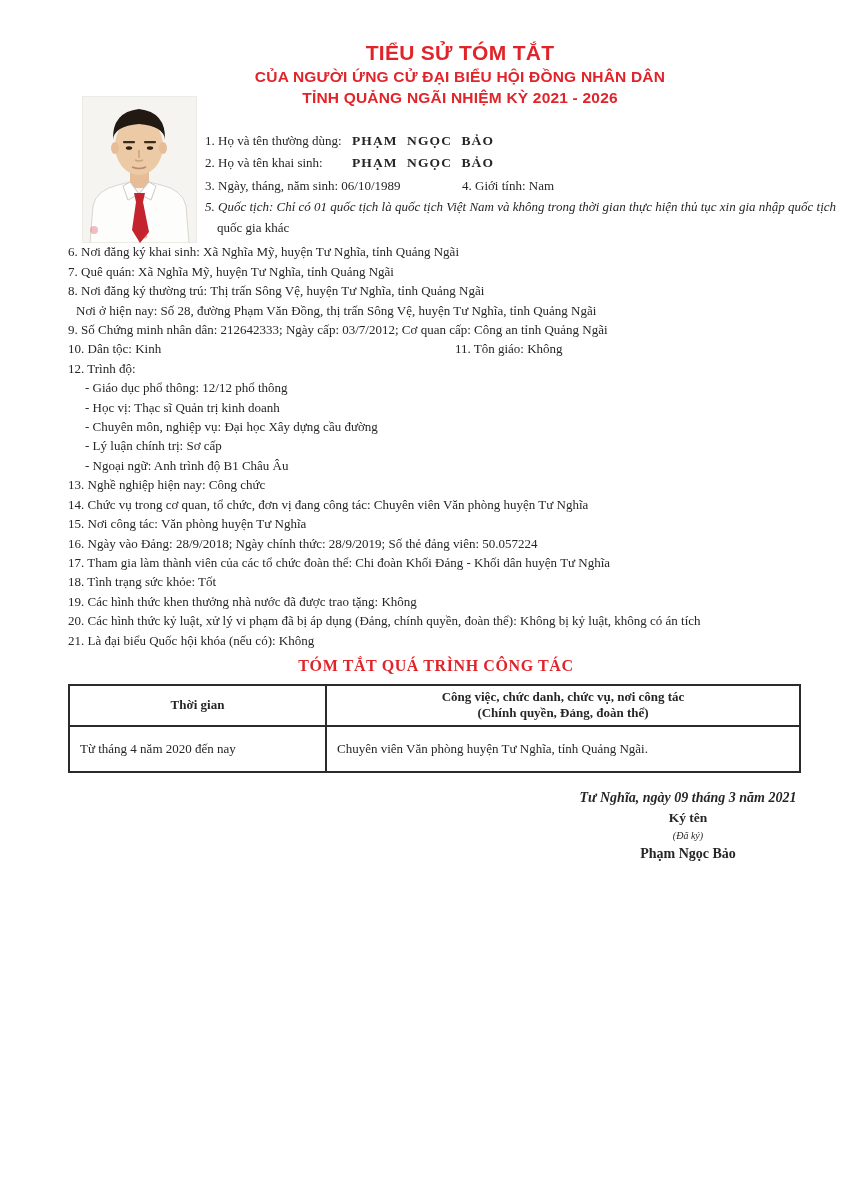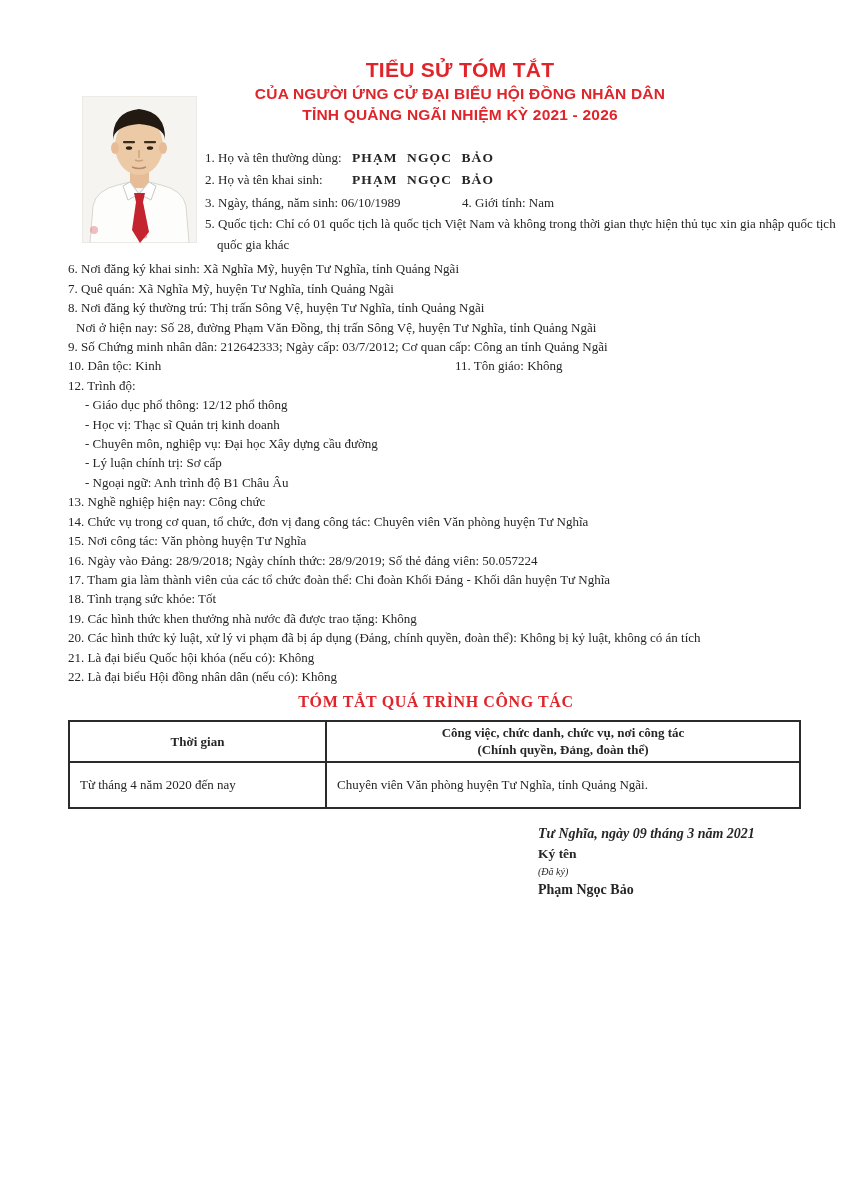--- a/index.html
+++ b/index.html
@@ -12,21 +12,21 @@
   .page{
     position:relative;
     width:848px;height:1200px;
     background:#ffffff;
     font-family:"Liberation Serif", serif;
     color:var(--ink);
     overflow:hidden;
   }
   
   .header{
-    padding-top:57px;
+    padding-top:40px;
     margin-left:72px;
     width:776px;
     text-align:center;
     font-family:"Liberation Sans", sans-serif;
     font-weight:bold;
     color:var(--red);
   }
   .header .l1{font-size:21px;line-height:26px;letter-spacing:.3px;}
   .header .l2{font-size:15.5px;line-height:21px;letter-spacing:.2px;}
   
@@ -39,21 +39,21 @@
     margin-left:205px;margin-right:22px;margin-top:22px;
     font-size:13px;
   }
   .p15 .row{position:relative;line-height:22.4px;white-space:nowrap;}
   .p15 .name{
     position:absolute;left:147px;top:0;
     font-weight:bold;font-size:13.5px;
     letter-spacing:1.1px;word-spacing:5px;
   }
   .p15 .col2{position:absolute;left:257px;top:0;text-align:right;}
-  .p15 .wrapline{line-height:20.6px;white-space:nowrap;}
+  .p15 .wrapline{line-height:20.6px;white-space:nowrap;font-style:italic;}
   .p15 .wrapcont{line-height:20.6px;padding-left:12px;}
   
   .p622{
     margin-left:68px;margin-right:22px;margin-top:4px;
     font-size:13px;line-height:19.4px;
   }
   .p622 .line{position:relative;white-space:nowrap;}
   .p622 .indent1{padding-left:8px;}
   .p622 .sub{padding-left:17px;}
   .p622 .col2{position:absolute;left:387px;top:0;}
@@ -78,20 +78,21 @@
     font-weight:bold;text-align:center;
     height:40px;line-height:16.5px;padding:3px 6px;
   }
   table.work td{
     height:46px;padding:4px 10px;text-align:left;border-radius:11px;
   }
   
   .signature{
     width:300px;
     margin:15px 10px 0 auto;
+    text-align:center;
     font-size:13.5px;
   }
   .sig-date{font-style:italic;font-weight:bold;font-size:14px;line-height:20px;}
   .sig-kyten{font-weight:bold;line-height:19px;}
   .sig-daky{font-style:italic;font-size:10px;line-height:17px;}
   .sig-name{font-weight:bold;font-size:14px;line-height:20px;}
 </style>
 </head>
 <body>
 
@@ -173,21 +174,20 @@
     <div class="line sub">- Ngoại ngữ: Anh trình độ B1 Châu Âu</div>
     <div class="line">13. Nghề nghiệp hiện nay: Công chức</div>
     <div class="line">14. Chức vụ trong cơ quan, tổ chức, đơn vị đang công tác: Chuyên viên Văn phòng huyện Tư Nghĩa</div>
     <div class="line">15. Nơi công tác: Văn phòng huyện Tư Nghĩa</div>
     <div class="line">16. Ngày vào Đảng: 28/9/2018; Ngày chính thức: 28/9/2019; Số thẻ đảng viên: 50.057224</div>
     <div class="line">17. Tham gia làm thành viên của các tổ chức đoàn thể: Chi đoàn Khối Đảng - Khối dân huyện Tư Nghĩa</div>
     <div class="line">18. Tình trạng sức khỏe: Tốt</div>
     <div class="line">19. Các hình thức khen thưởng nhà nước đã được trao tặng: Không</div>
     <div class="line">20. Các hình thức kỷ luật, xử lý vi phạm đã bị áp dụng (Đảng, chính quyền, đoàn thể): Không bị kỷ luật, không có án tích</div>
     <div class="line">21. Là đại biểu Quốc hội khóa (nếu có): Không</div>
-    <div class="line">22. Là đại biểu Hội đồng nhân dân (nếu có): Không</div>
   </div>
 
   <div class="section-title">TÓM TẮT QUÁ TRÌNH CÔNG TÁC</div>
 
   <table class="work">
     <colgroup>
         <col style="width:257px">
         <col>
       </colgroup>
     <thead>

